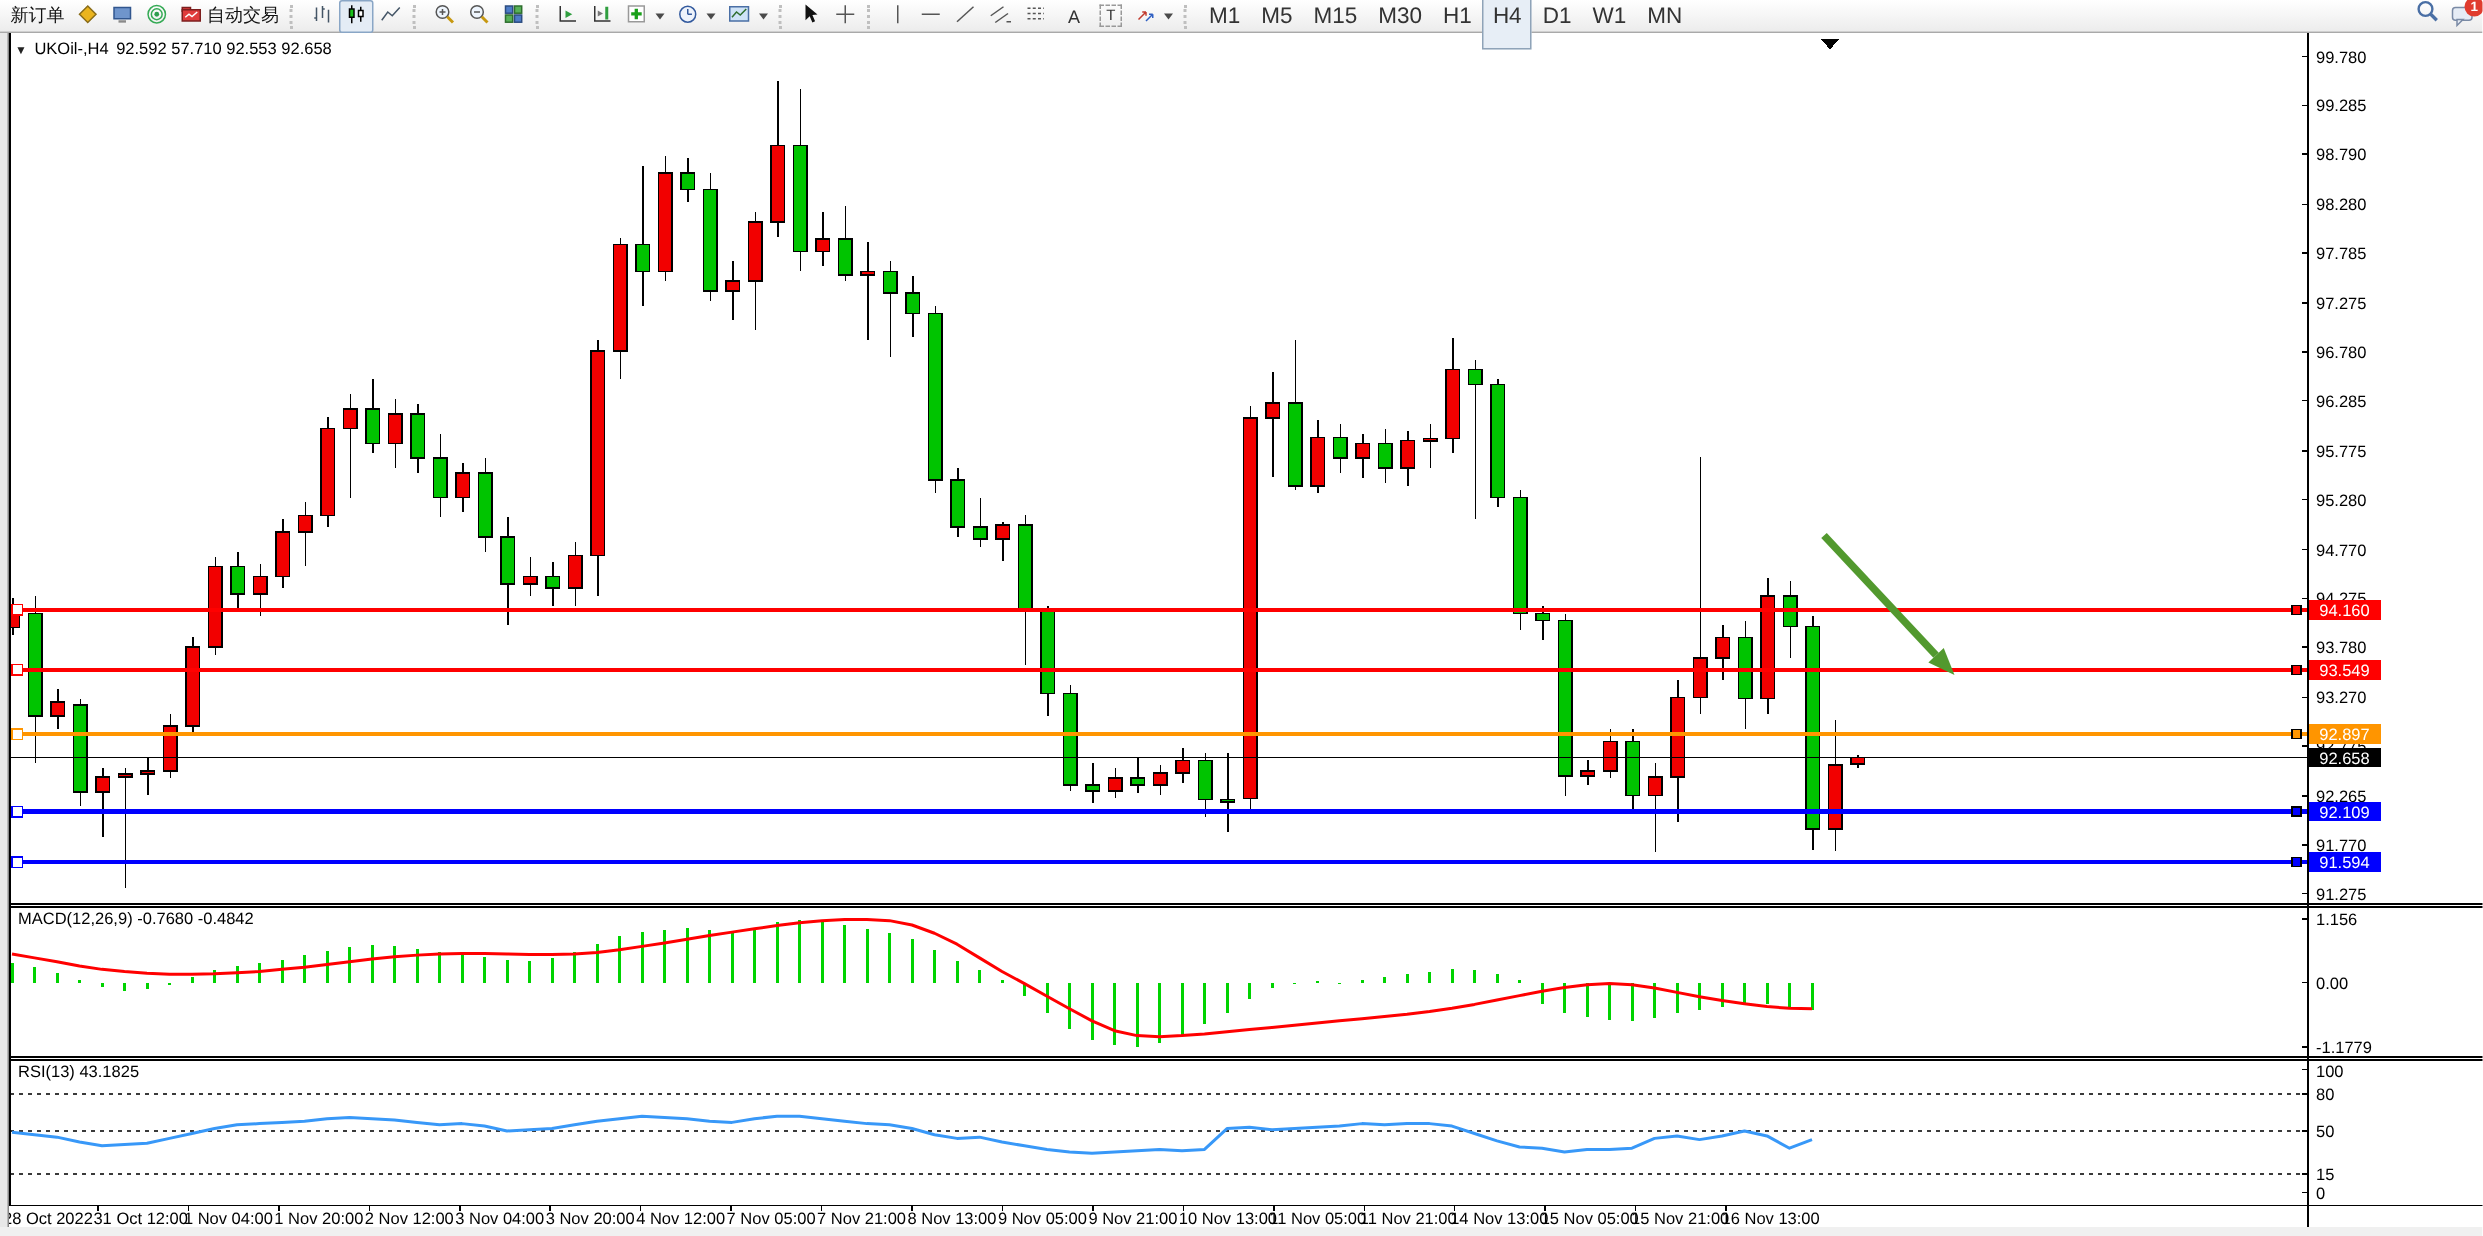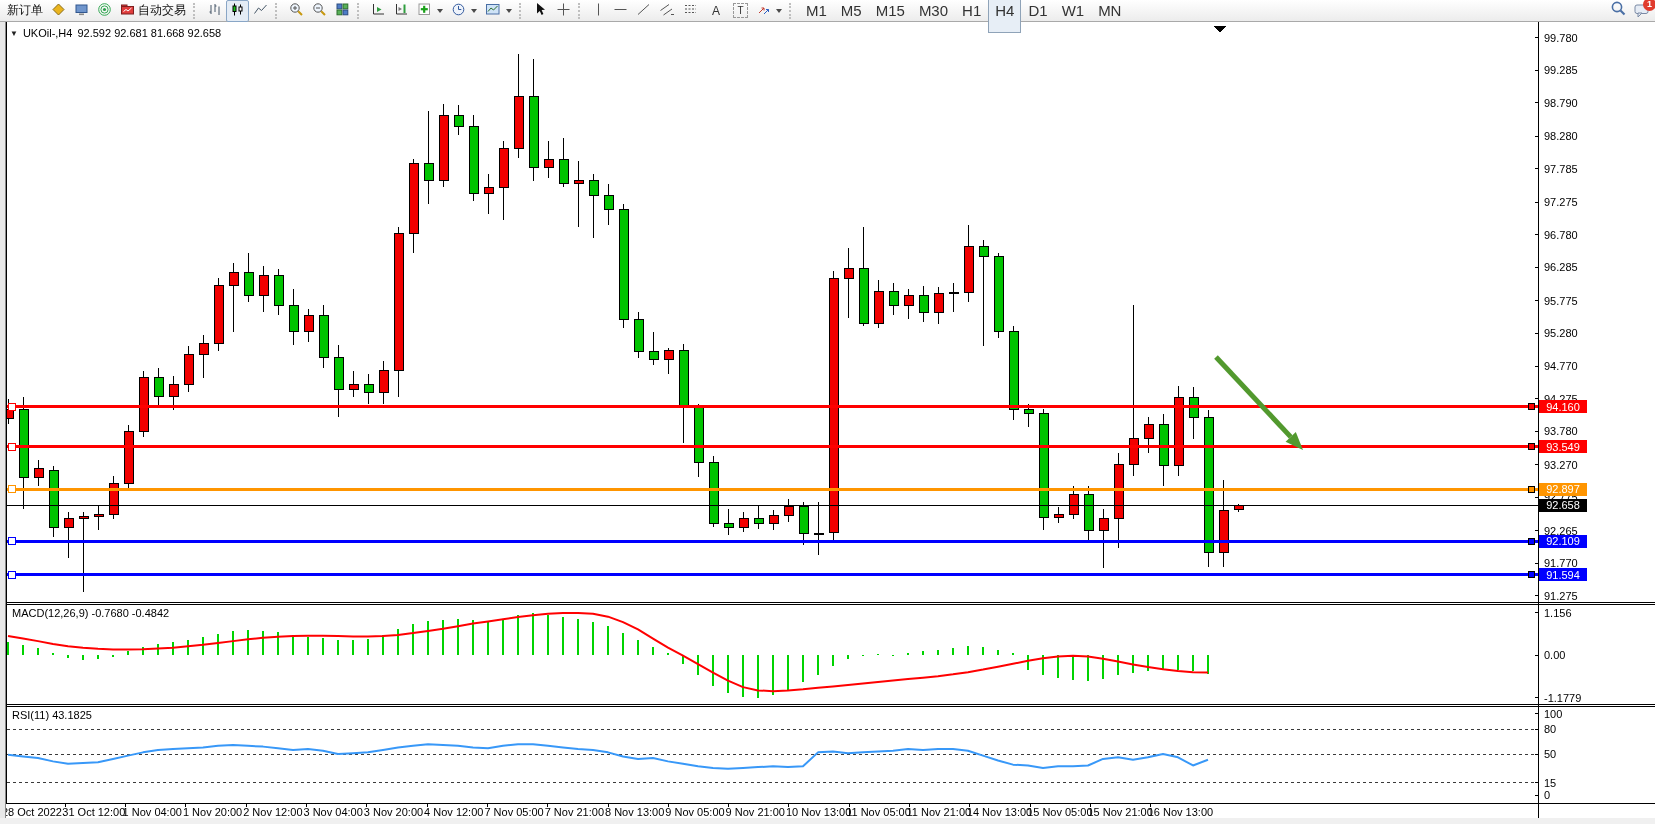--- a/index.html
+++ b/index.html
@@ -637,16 +637,16 @@
     <polygon points="1214,26 1226,26 1220,33" fill="#000"></polygon>
     <g shape-rendering="auto">
       <line x1="1216" y1="357" x2="1290.7031716820366" y2="436.8551145566599" stroke="#52992e" stroke-width="5"></line>
       <polygon points="1303,450 1285.5912717874044,441.63721445809006 1295.8150715766687,432.0730146552297" fill="#52992e"></polygon>
     </g>
   </svg>
 
 <div class="overlay" id="chart-title">
   <span class="dd">▼</span>
   <span>UKOil-,H4</span>
-  <span>92.592 92.681 81.668 92.658</span>
+  <span>92.592 57.710 92.553 92.658</span>
 </div>
 <div class="overlay" id="macd-label">MACD(12,26,9) -0.7680 -0.4842</div>
-<div class="overlay" id="rsi-label">RSI(11) 43.1825</div>
+<div class="overlay" id="rsi-label">RSI(13) 43.1825</div>
 
 </body></html>

